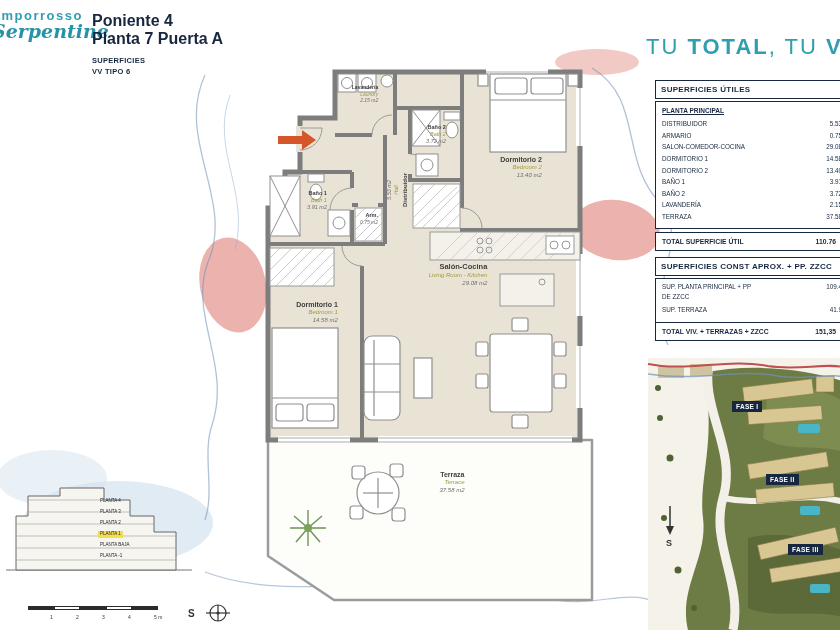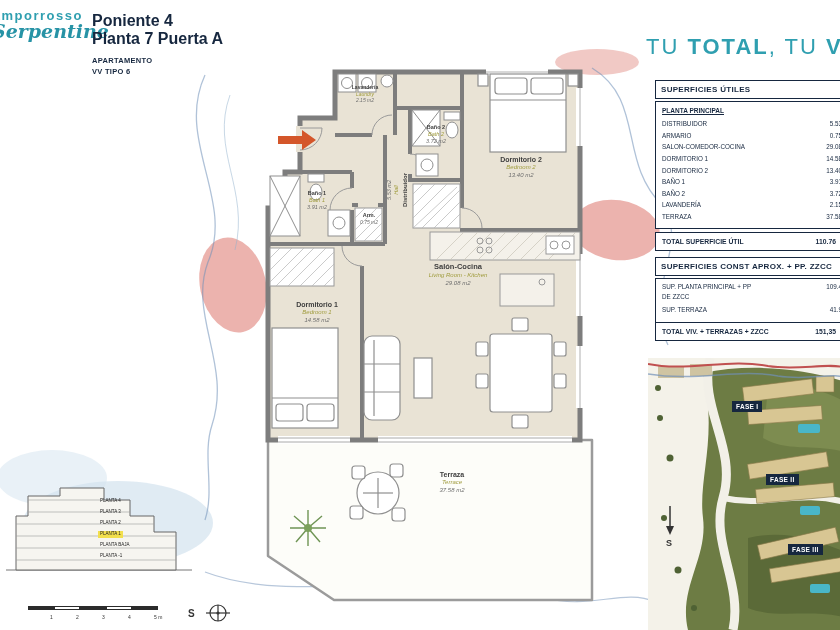--- a/index.html
+++ b/index.html
@@ -7,21 +7,21 @@
   body{position:relative;overflow:hidden;background:#fff;font-family:"Liberation Sans",sans-serif;color:#16273f}
   .abs{position:absolute}
   
   .logo-line1{font-size:13px;letter-spacing:1.5px;color:#2f9fb0;font-weight:bold}
   .logo-line2{font-family:"DejaVu Serif",serif;font-style:italic;font-weight:bold;font-size:19px;color:#2793a6;margin-top:-3px;margin-left:8px}
   .title{font-size:16px;font-weight:bold;color:#16273f;line-height:1.15}
   .subtitle{font-size:7.5px;font-weight:bold;color:#16273f;line-height:1.5;letter-spacing:.3px}
   .tagline{font-size:22px;letter-spacing:2px;color:#2f9fb0;white-space:nowrap}
   .tagline .tb{font-weight:bold}
   
-  .rl{position:absolute;text-align:center;transform:translateX(-50%);white-space:nowrap;line-height:1.3}
+  .rl{position:absolute;text-align:right;transform:translateX(-50%);white-space:nowrap;line-height:1.3}
   .rname{font-weight:bold;color:#3d3d3d}
   .ren{font-style:italic;color:#a09c3e}
   .rarea{font-style:italic;color:#6e6e6e}
   .f5{font-size:5px}.f55{font-size:5.5px}.f6{font-size:6px}.f7{font-size:7px}.f75{font-size:7.5px}
   
   .panel{position:absolute;left:655px;width:190px;border:1px solid #16273f;background:#fff;color:#16273f}
   .panel-h{font-size:8px;font-weight:bold;padding:4px 5px;letter-spacing:.3px;white-space:nowrap}
   .tbody{padding:3px 2px 5px 6px}
   .planta{font-size:6.5px;font-weight:bold;text-decoration:underline;margin:2px 0 4px}
   .trow{display:flex;justify-content:space-between;font-size:6.3px;line-height:1.85}
@@ -54,21 +54,21 @@
 </svg>
 
 <div class="abs" style="left:-16px;top:8px">
   <div class="logo-line1">camporrosso</div>
   <div class="logo-line2">Serpentine</div>
 </div>
 
 <div class="abs" style="left:92px;top:12px">
   <div class="title">Poniente 4</div>
   <div class="title">Planta 7 Puerta A</div>
-  <div class="subtitle" style="margin-top:6px">APARTAMENTO</div>
+  <div class="subtitle" style="margin-top:6px">SUPERFICIES</div>
   <div class="subtitle">VV TIPO 6</div>
 </div>
 
 <div class="abs tagline" style="left:646px;top:34px"><span>TU </span><span class="tb">TOTAL</span><span>, TU </span><span class="tb">VIDA</span></div>
 
 <svg class="abs" style="left:250px;top:58px" width="350" height="550" viewBox="0 0 350 550">
 
   <path d="M18,382 L18,498 L84,542 L342,542 L342,382 Z" fill="#fdfdf9" stroke="#9b9b9b" stroke-width="2.5" stroke-linejoin="round"></path>
 
   <path d="M85,14 L330,14 L330,382 L18,382 L18,150 L35,150 L35,114 L50,114 L50,60 L85,60 Z" fill="#e9e3d5" stroke="#7d7d7d" stroke-width="5"></path>

